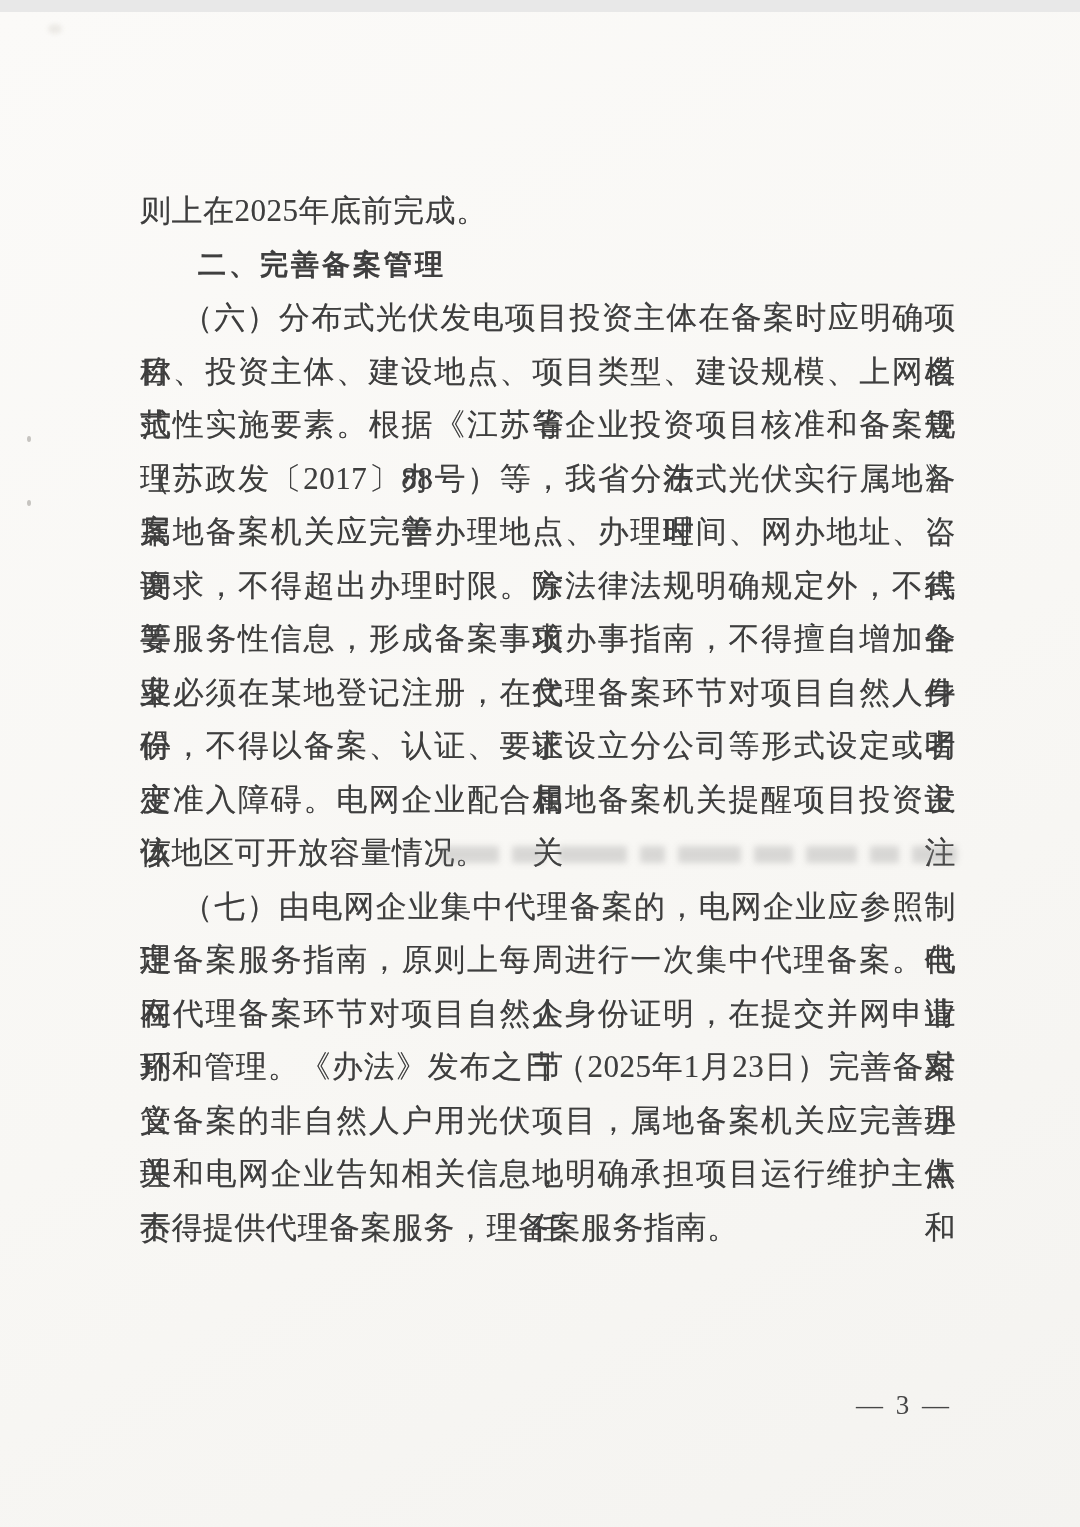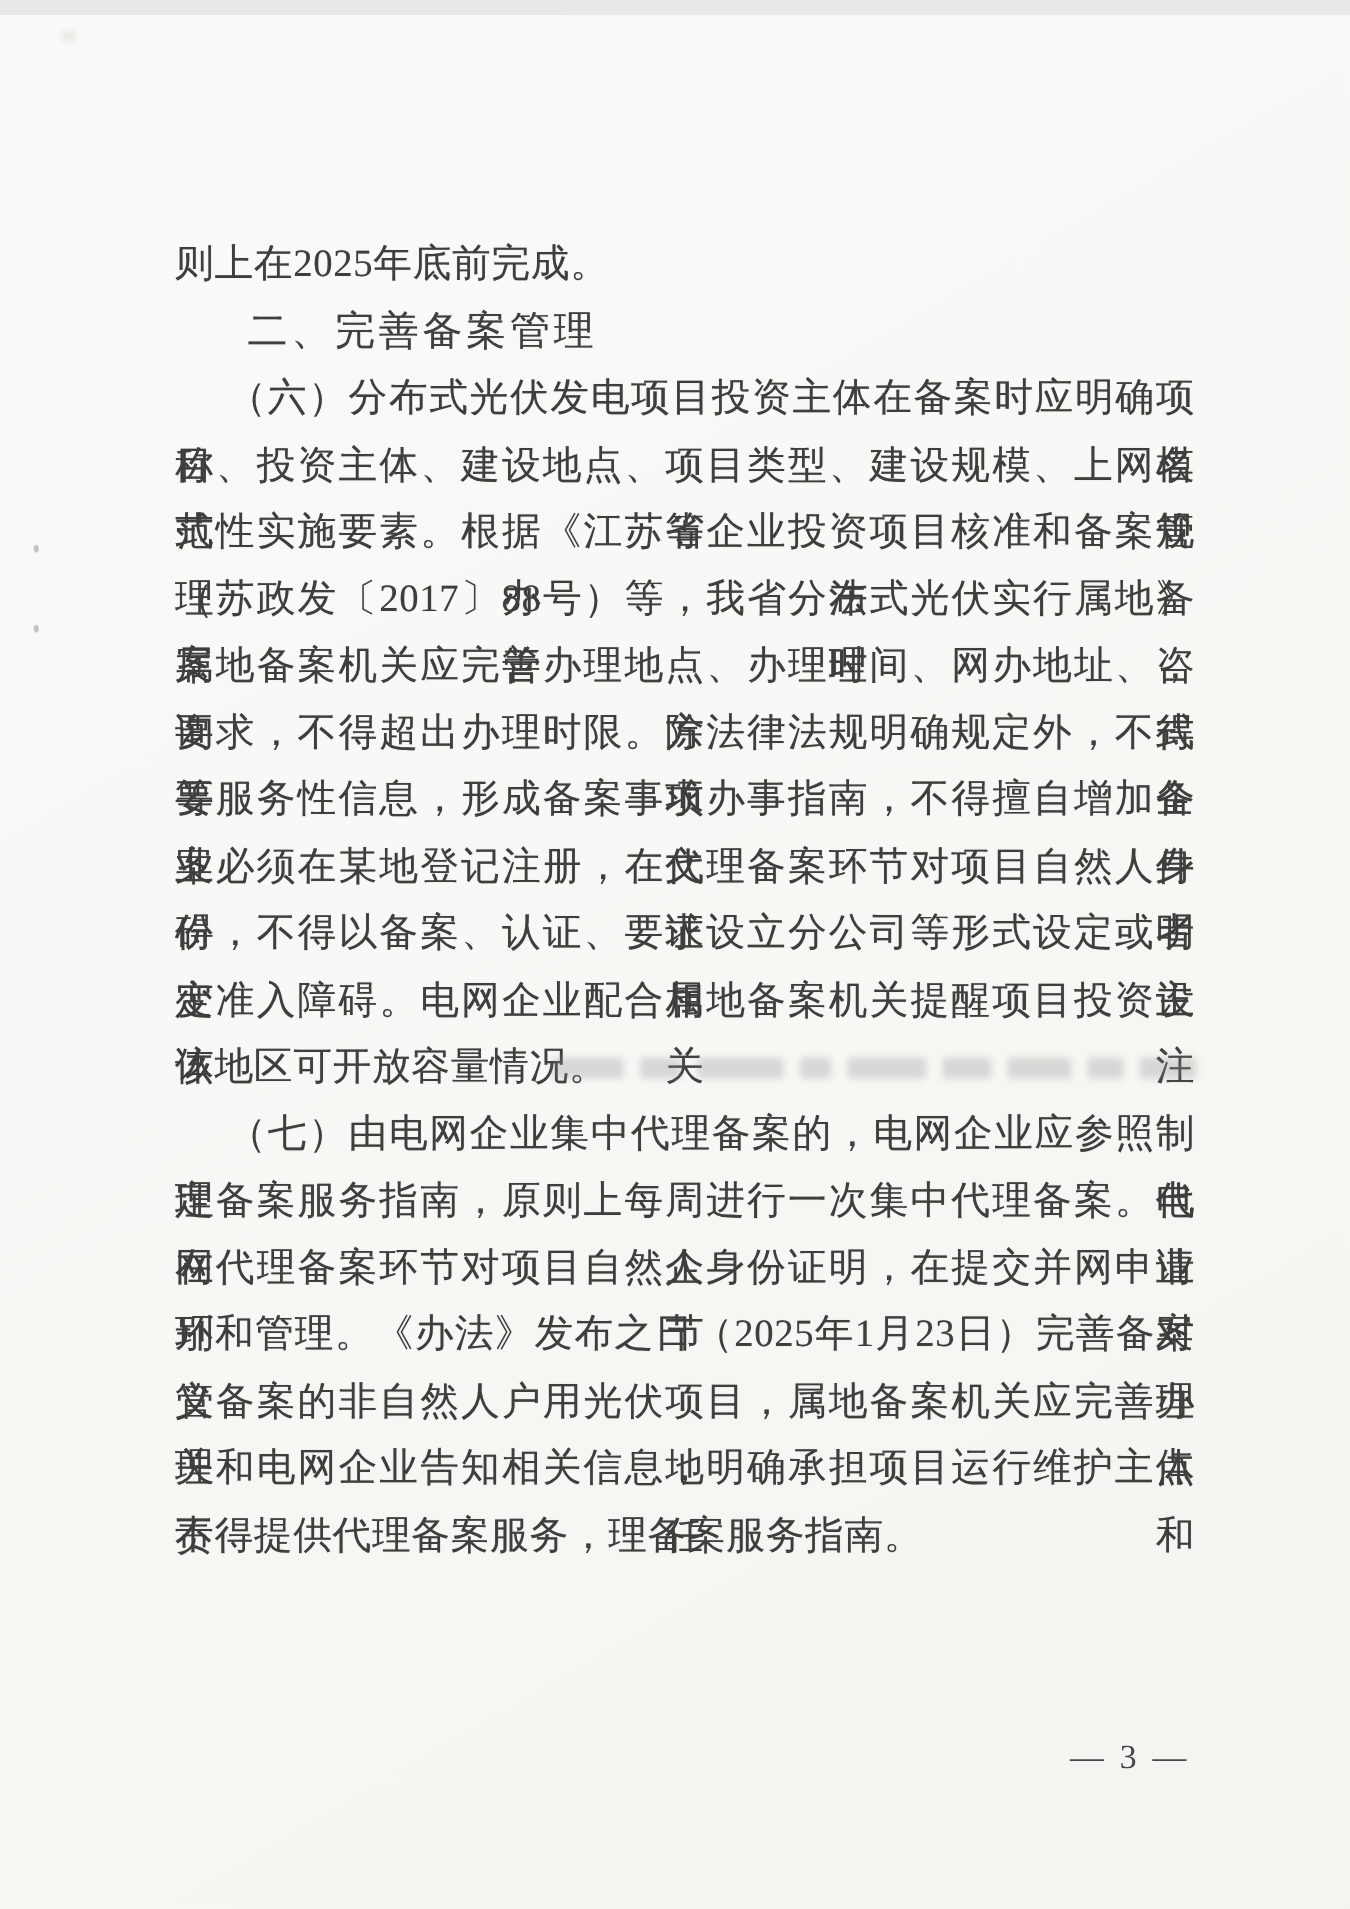--- a/index.html
+++ b/index.html
@@ -37,22 +37,22 @@
   }
   .last-line {
     text-align: left;
     text-align-last: left;
   }
   .indent-first {
     text-indent: 42px;
   }
   .heading-line {
     font-family: "Liberation Sans", sans-serif;
-    font-weight: normal;
-    font-size: 32px;
+    font-weight: bold;
+    font-size: 28px;
     letter-spacing: 3px;
     color: #3f3f3f;
     padding-left: 58px;
   }
   .page-number {
     position: absolute;
     top: 1378px;
     right: 128px;
     font-size: 27px;
     letter-spacing: 3px;

